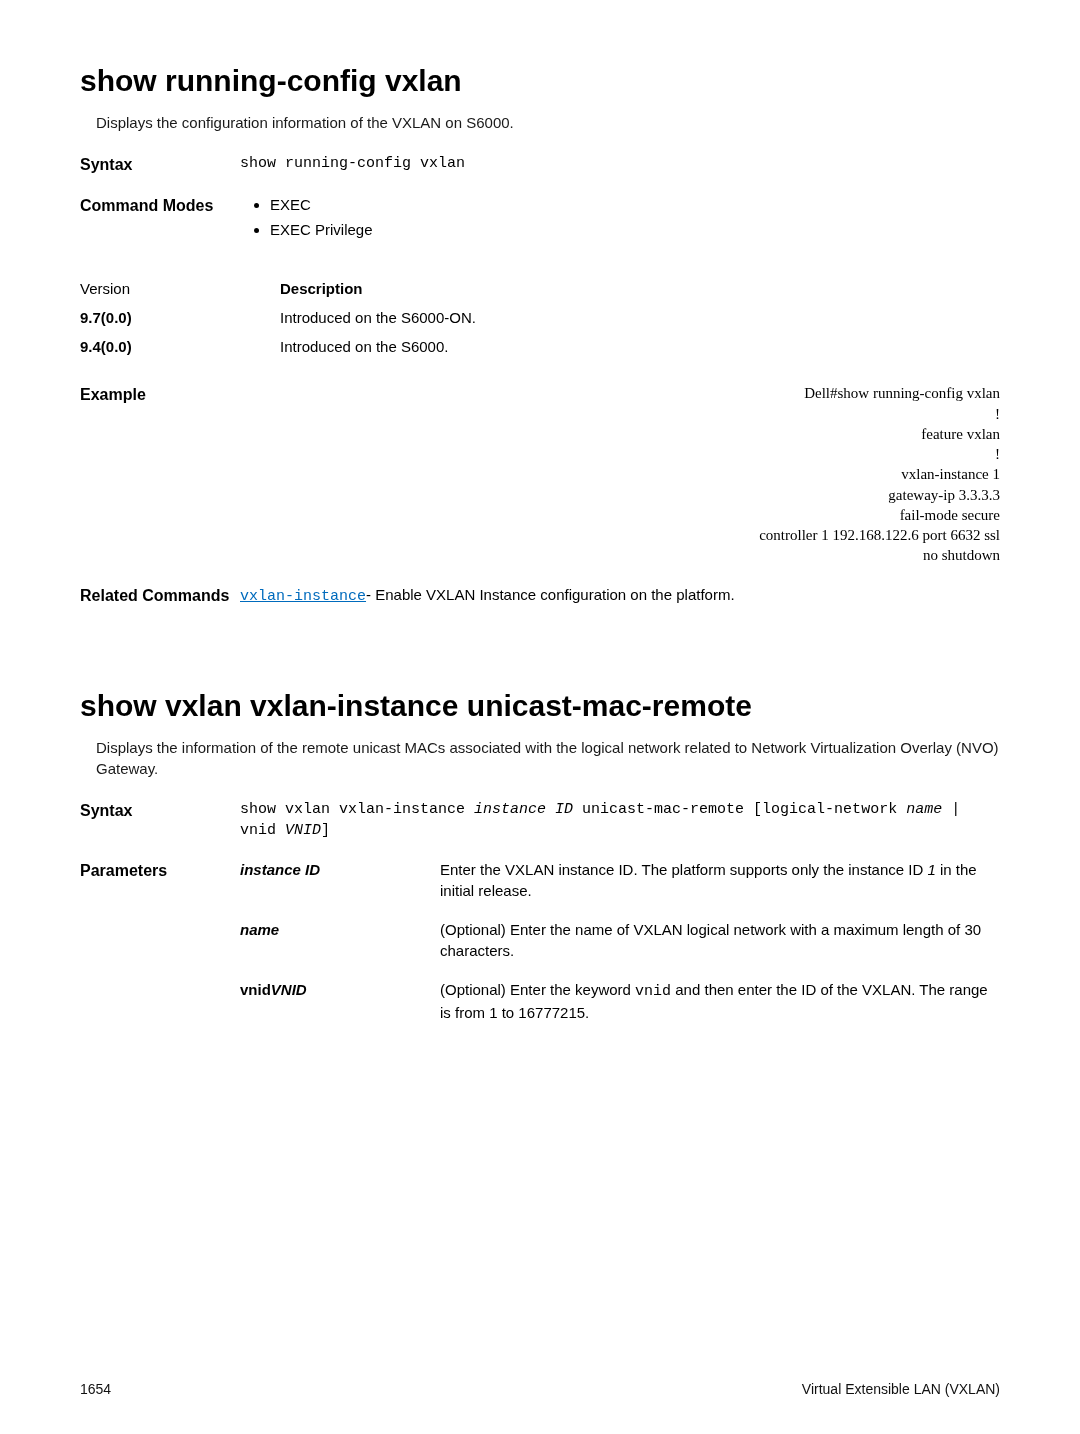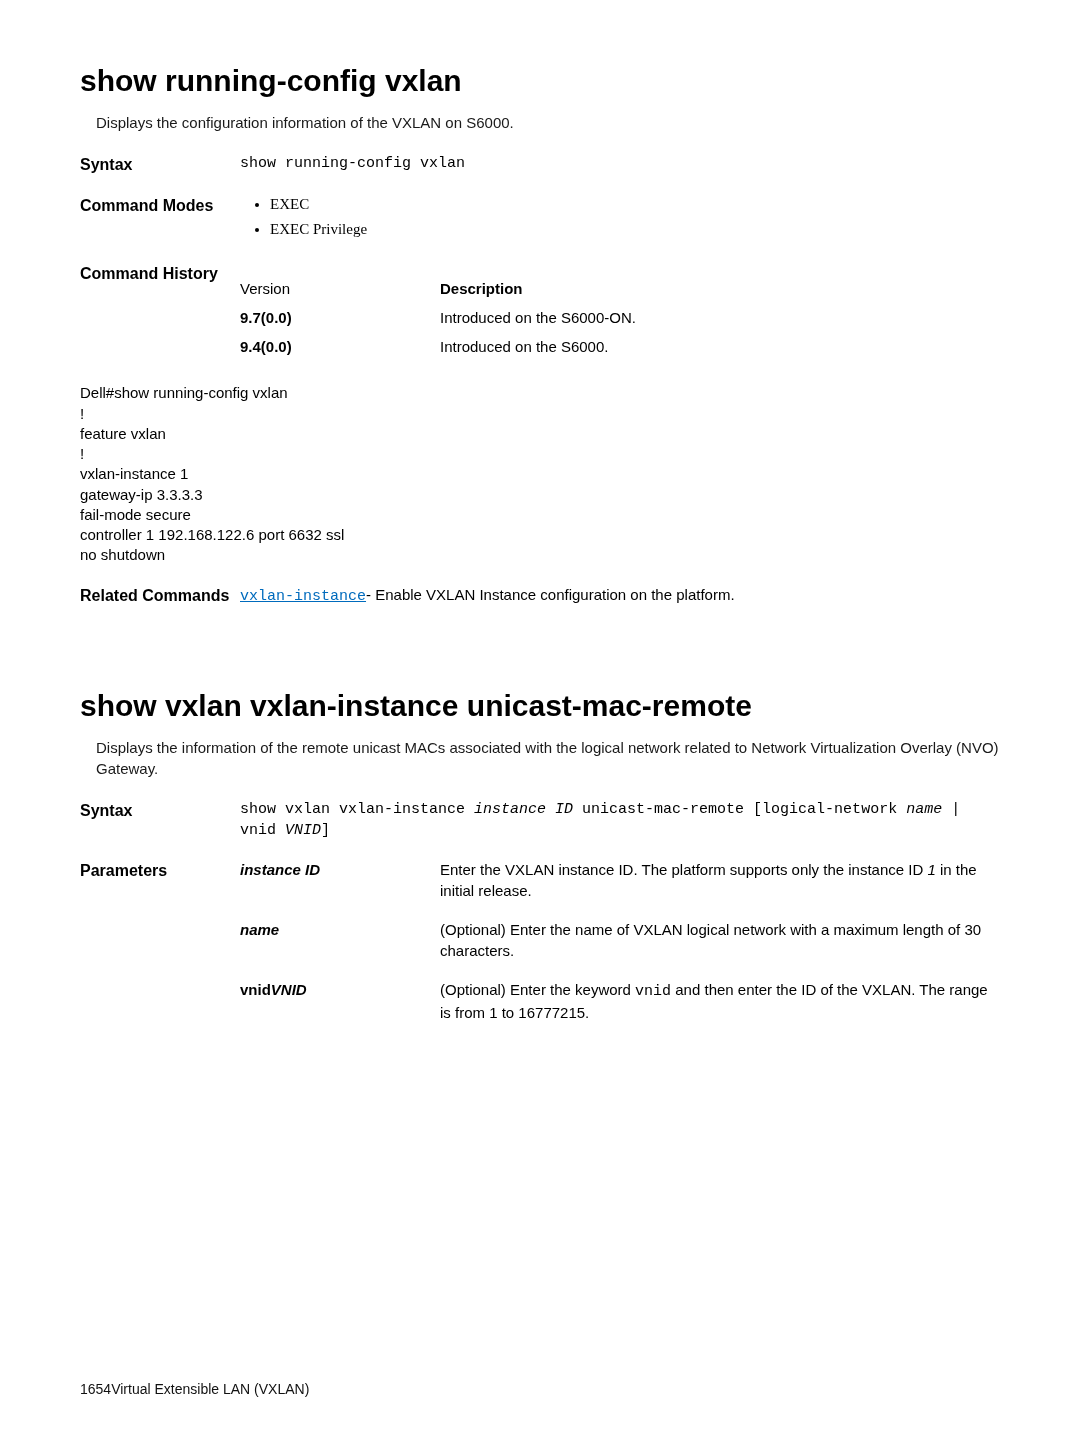--- a/index.html
+++ b/index.html
@@ -36,46 +36,47 @@
   }
   .row .content {
     flex: 1;
     font-size: 15px;
   }
   .mono { font-family: "Courier New", Courier, monospace; font-size: 15px; }
   ul.bullets {
     list-style: disc;
     padding-left: 30px;
   }
-  ul.bullets li { margin-bottom: 4px; font-family: Liberation Serif, serif; }
+  ul.bullets li { margin-bottom: 4px; }
   .italic { font-style: italic; }
   .subrow {
     display: flex;
     margin-bottom: 8px;
   }
   .subrow .subhead { flex: 0 0 200px; font-weight: 400; }
   .subrow .subval { flex: 1; }
   .subrow .subhead-italic { flex: 0 0 200px; font-style: italic; font-weight: 700; }
   .subrow .subhead-bold { flex: 0 0 200px; font-weight: 700; }
   a.link { color: #006bbd; text-decoration: underline; font-family: Liberation Mono, monospace; }
   pre.codeblock {
-    font-family: Liberation Sans, sans-serif;
+    font-family: Liberation Serif, serif;
     font-size: 15px;
     white-space: pre;
     line-height: 1.35;
+    text-align: right;
   }
   .spacer-lg { height: 60px; }
   .footer {
     position: absolute;
     bottom: 34px;
     left: 80px;
     right: 80px;
     width: 920px;
     display: flex;
-    justify-content: flex-start;
+    justify-content: space-between;
     font-size: 14px;
     color: #111;
   }
 </style>
 </head>
 <body>
 
 <h1 class="section-title">show running-config vxlan</h1>
 <p class="section-desc">Displays the configuration information of the VXLAN on S6000.</p>
 
@@ -88,39 +89,39 @@
   <div class="label">Command Modes</div>
   <div class="content">
     <ul class="bullets">
       <li>EXEC</li>
       <li>EXEC Privilege</li>
     </ul>
   </div>
 </div>
 
 <div class="row">
-  <div class="label">Command History</div>
   <div class="content">
     <div style="height:16px"></div>
     <div class="subrow">
       <div class="subhead">Version</div>
       <div class="subval" style="font-weight:700">Description</div>
     </div>
     <div class="subrow">
       <div class="subhead-bold">9.7(0.0)</div>
       <div class="subval">Introduced on the S6000-ON.</div>
     </div>
     <div class="subrow">
       <div class="subhead-bold">9.4(0.0)</div>
       <div class="subval">Introduced on the S6000.</div>
     </div>
   </div>
 </div>
 
 <div class="row">
+  <div class="label">Example</div>
   <div class="content">
     <pre class="codeblock">Dell#show running-config vxlan
 !
 feature vxlan
 !
 vxlan-instance 1
 gateway-ip 3.3.3.3
 fail-mode secure
 controller 1 192.168.122.6 port 6632 ssl
 no shutdown</pre>

